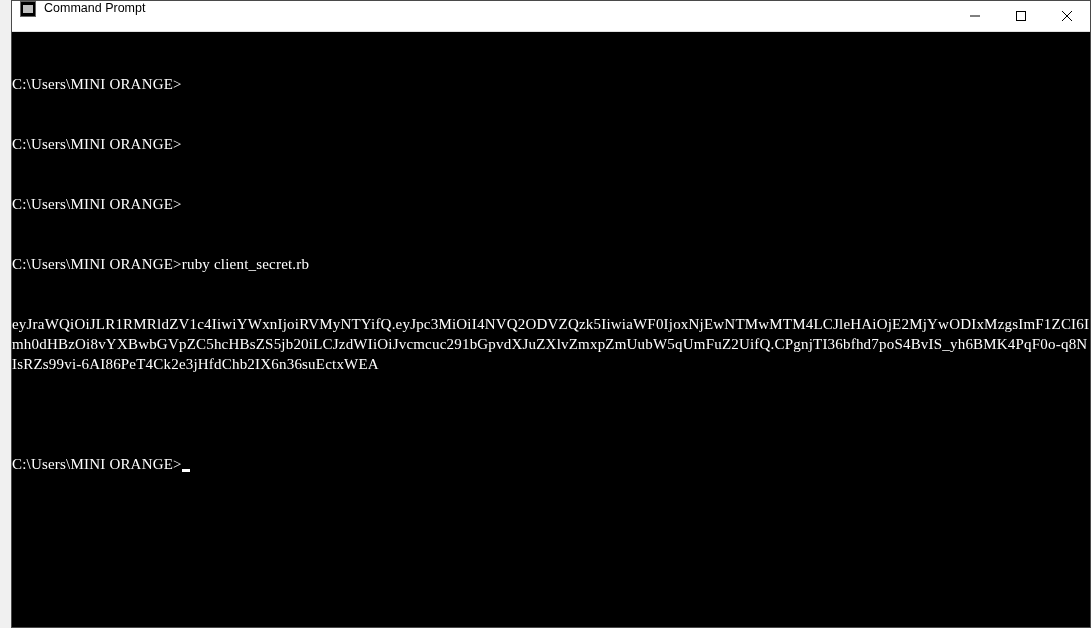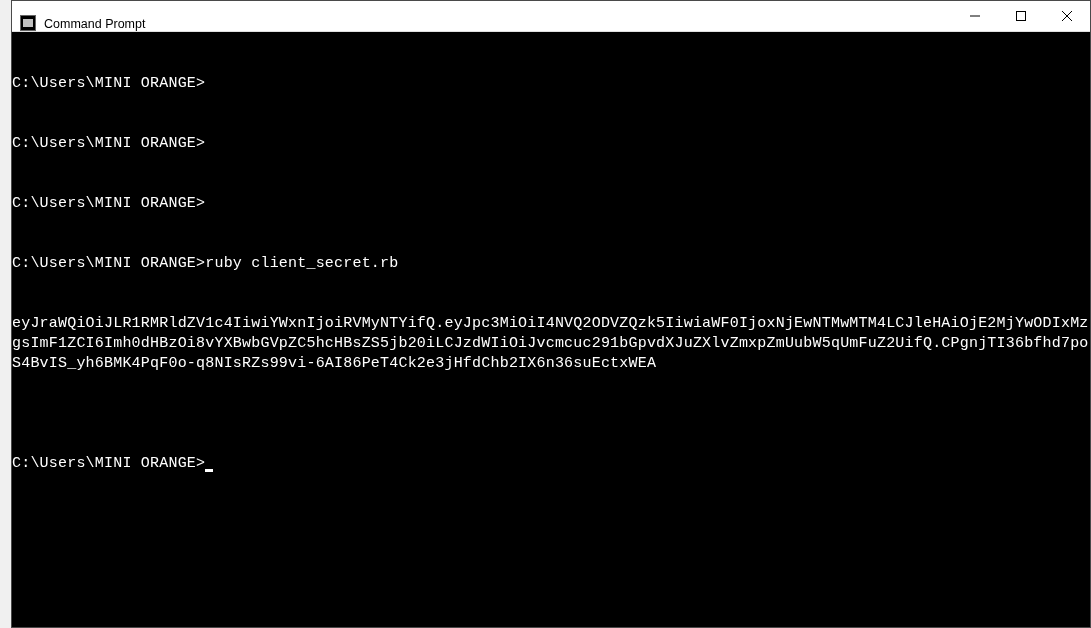--- a/index.html
+++ b/index.html
@@ -35,21 +35,21 @@
       height: 628px;
       background: #fff;
       border: 1px solid #4a4a4a;
       display: flex;
       flex-direction: column;
     }
     .titlebar {
       height: 31px;
       background: #ffffff;
       display: flex;
-      align-items: flex-end;
+      align-items: flex-start;
       padding-left: 8px;
       border-bottom: 1px solid #e0e0e0;
     }
     .titlebar-icon {
       width: 16px;
       height: 16px;
       background: #000;
       border: 1px solid #666;
       margin-right: 8px;
       position: relative;
@@ -85,21 +85,21 @@
       width: 10px;
       height: 10px;
       stroke: #000;
       stroke-width: 1;
       fill: none;
     }
     .terminal {
       flex: 1;
       background: #000000;
       color: #ffffff;
-      font-family: Liberation Mono, monospace;
+      font-family: Liberation Serif, serif;
       font-size: 15px;
       line-height: 20px;
       padding: 2px 0 0 0;
       overflow: hidden;
       white-space: pre;
       letter-spacing: 0.2px;
     }
     .terminal-line {
       white-space: pre;
     }

